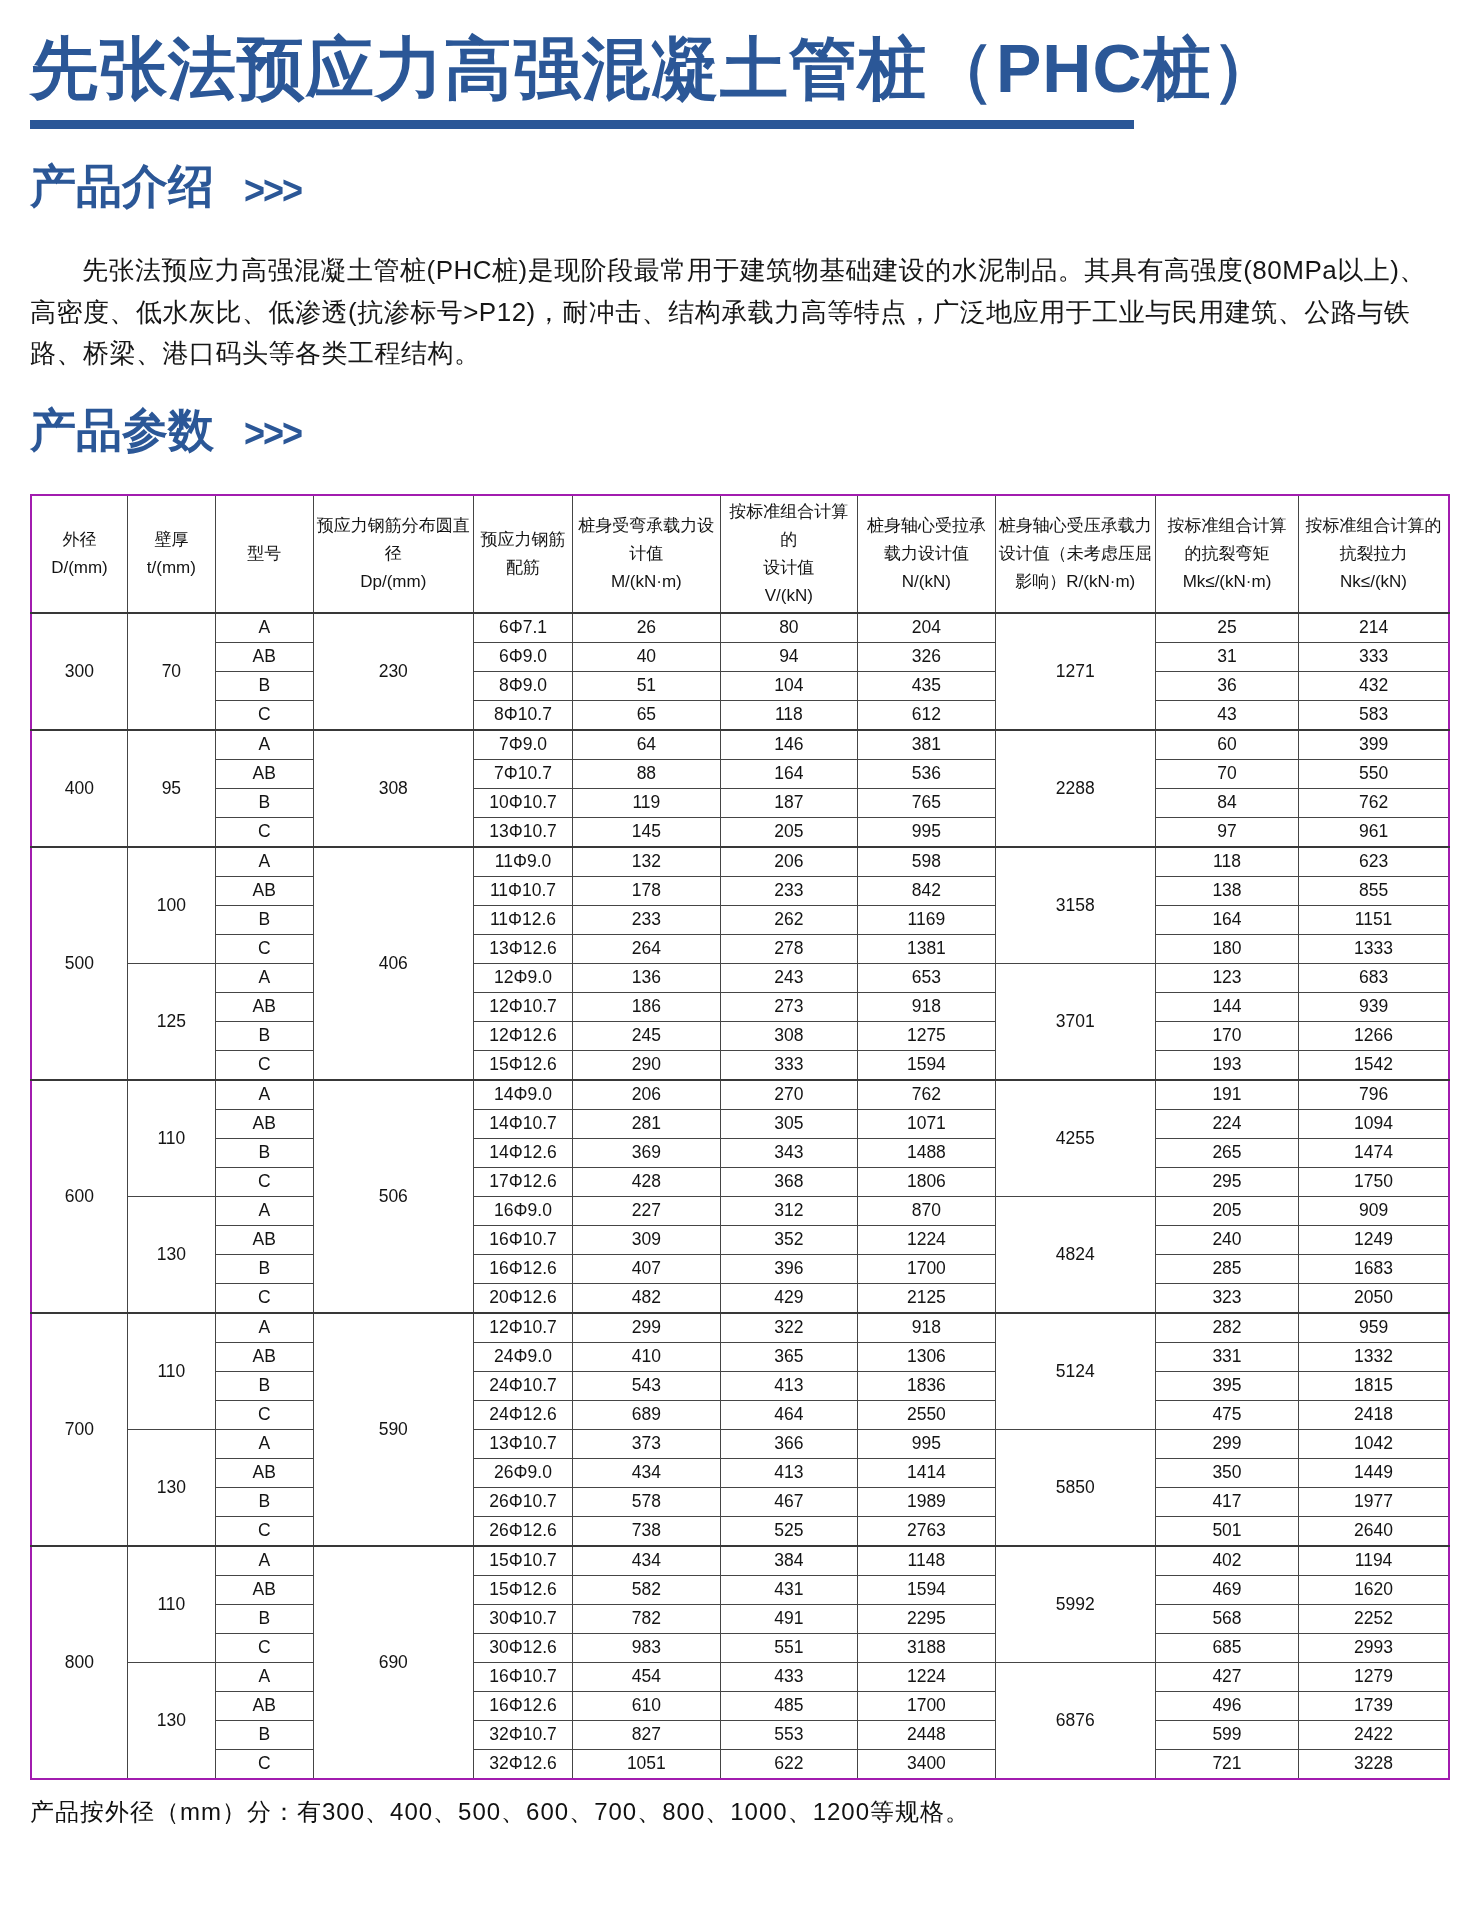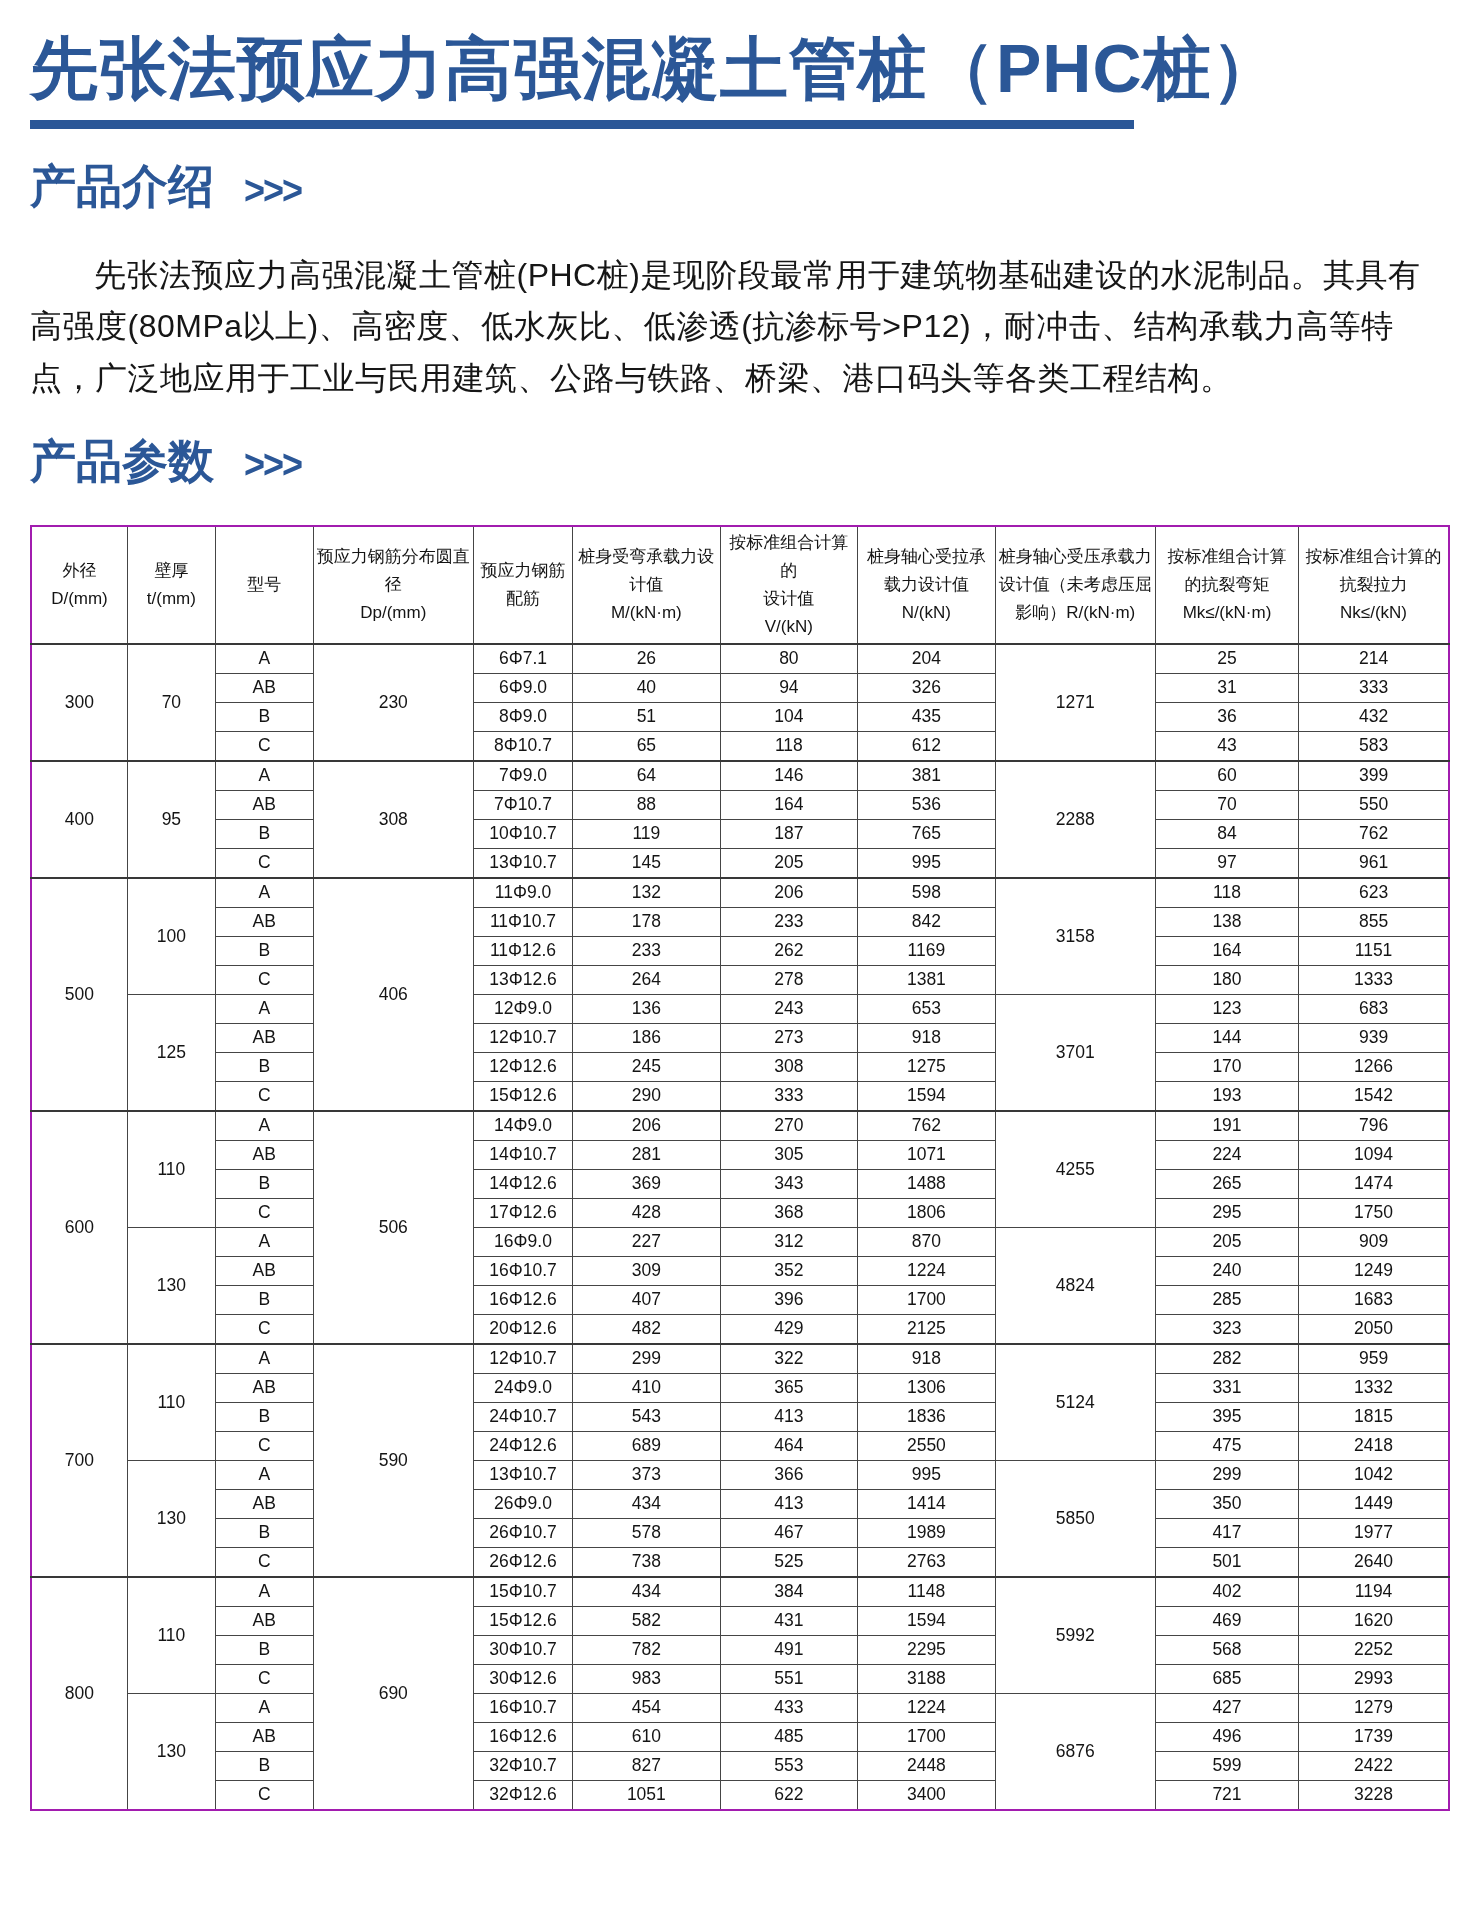--- a/index.html
+++ b/index.html
@@ -33,21 +33,21 @@
   .section-h.intro-h { margin-top:32px; }
   .section-h.params-h { margin-top:30px; }
   .section-h .arrows {
     font-size:36px; font-weight:900; letter-spacing:-2px;
     transform:scaleY(1.15); padding-top:6px;
   }
 
   .intro-text {
     width:1420px;
     margin-top:28px;
-    font-size:32px;
+    font-size:26px;
     line-height:1.6;
     letter-spacing:0.5px;
     text-indent:2em;
     color:#161616;
   }
 
   table.params-table {
     width:1420px;
     margin-top:24px;
     border-collapse:collapse;
@@ -551,14 +551,15 @@
           <td>32Φ12.6</td>
           <td>1051</td>
           <td>622</td>
           <td>3400</td>
           <td>721</td>
           <td>3228</td>
         </tr>
       </tbody>
   </table>
 
+  <p class="footnote">产品按外径（mm）分：有300、400、500、600、700、800、1000、1200等规格。</p>
 
 </div>
 
 </body></html>

